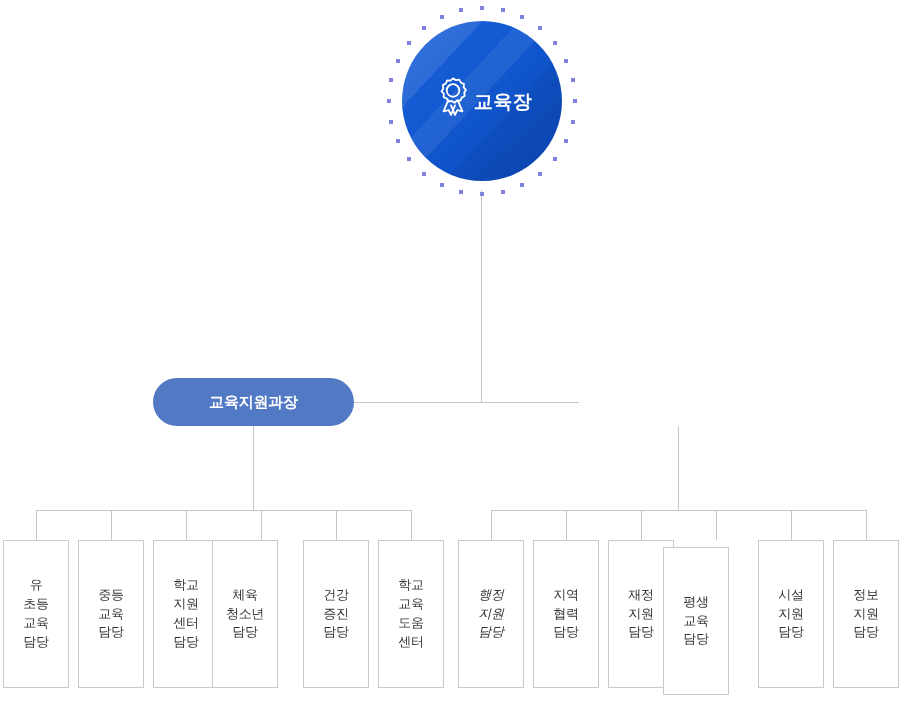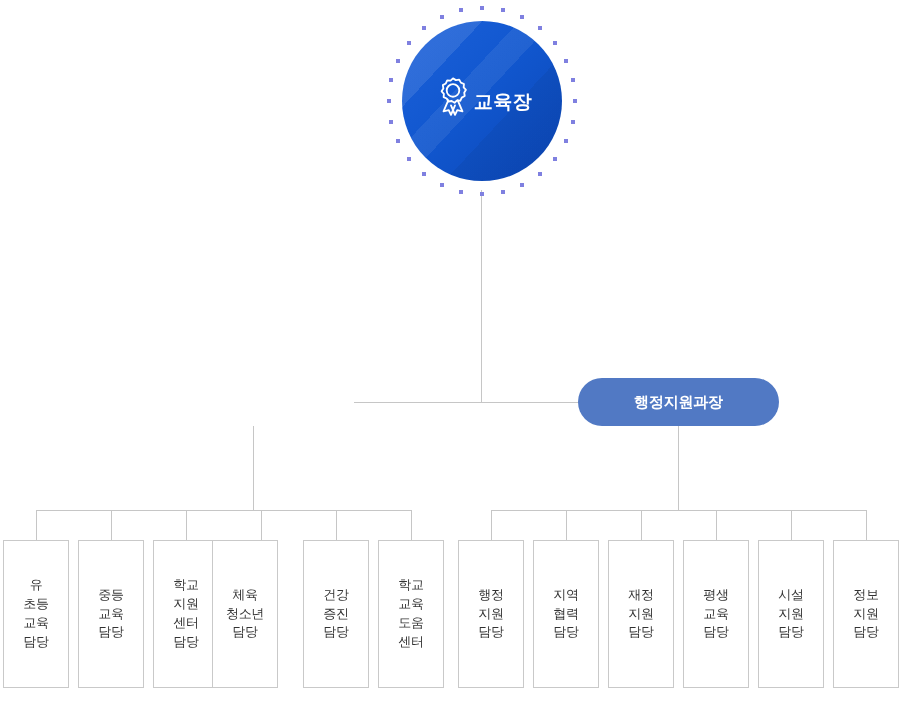--- a/index.html
+++ b/index.html
@@ -212,22 +212,22 @@
         <path d="M24 2.6 l3.3 2.0 3.8-0.6 1.9 3.4 3.5 1.6 -0.3 3.8 2.6 2.8 -2.0 3.3 0.6 3.8 -3.4 1.9 -1.6 3.5 -3.8-0.3 -2.8 2.6 -3.3-2.0 -3.8 0.6 -1.9-3.4 -3.5-1.6 0.3-3.8 -2.6-2.8 2.0-3.3 -0.6-3.8 3.4-1.9 1.6-3.5 3.8 0.3 z"></path>
         <circle cx="24" cy="16.4" r="7.2"></circle>
         <path d="M18.6 27.6 l-5.4 12.6 5.9-1.3 2.6 5.4 4.6-10.8"></path>
         <path d="M29.4 27.6 l5.4 12.6 -5.9-1.3 -2.6 5.4 -4.6-10.8"></path>
       </svg>
       <div class="root-label">교육장</div>
     </div>
   </div>
 
 
-  <div class="pill right">
-    <span>행정지원과장</span>
+  <div class="pill left">
+    <span>교육지원과장</span>
   </div>
 
   <div class="leaf" style="left:3px;">
     <span class="leaf-label">유
 초등
 교육
 담당</span>
   </div>
   <div class="leaf" style="left:78px;">
     <span class="leaf-label">중등
@@ -250,36 +250,36 @@
 증진
 담당</span>
   </div>
   <div class="leaf" style="left:378px;">
     <span class="leaf-label">학교
 교육
 도움
 센터</span>
   </div>
 
-  <div class="leaf" style="left:458px;">
+  <div class="leaf" style="left:458px;font-style:italic;">
     <span class="leaf-label">행정
 지원
 담당</span>
   </div>
   <div class="leaf" style="left:533px;">
     <span class="leaf-label">지역
 협력
 담당</span>
   </div>
   <div class="leaf" style="left:608px;">
     <span class="leaf-label">재정
 지원
 담당</span>
   </div>
-  <div class="leaf" style="left:683px;">
+  <div class="leaf" style="left:663px;margin-top:7px;">
     <span class="leaf-label">평생
 교육
 담당</span>
   </div>
   <div class="leaf" style="left:758px;">
     <span class="leaf-label">시설
 지원
 담당</span>
   </div>
   <div class="leaf" style="left:833px;">

